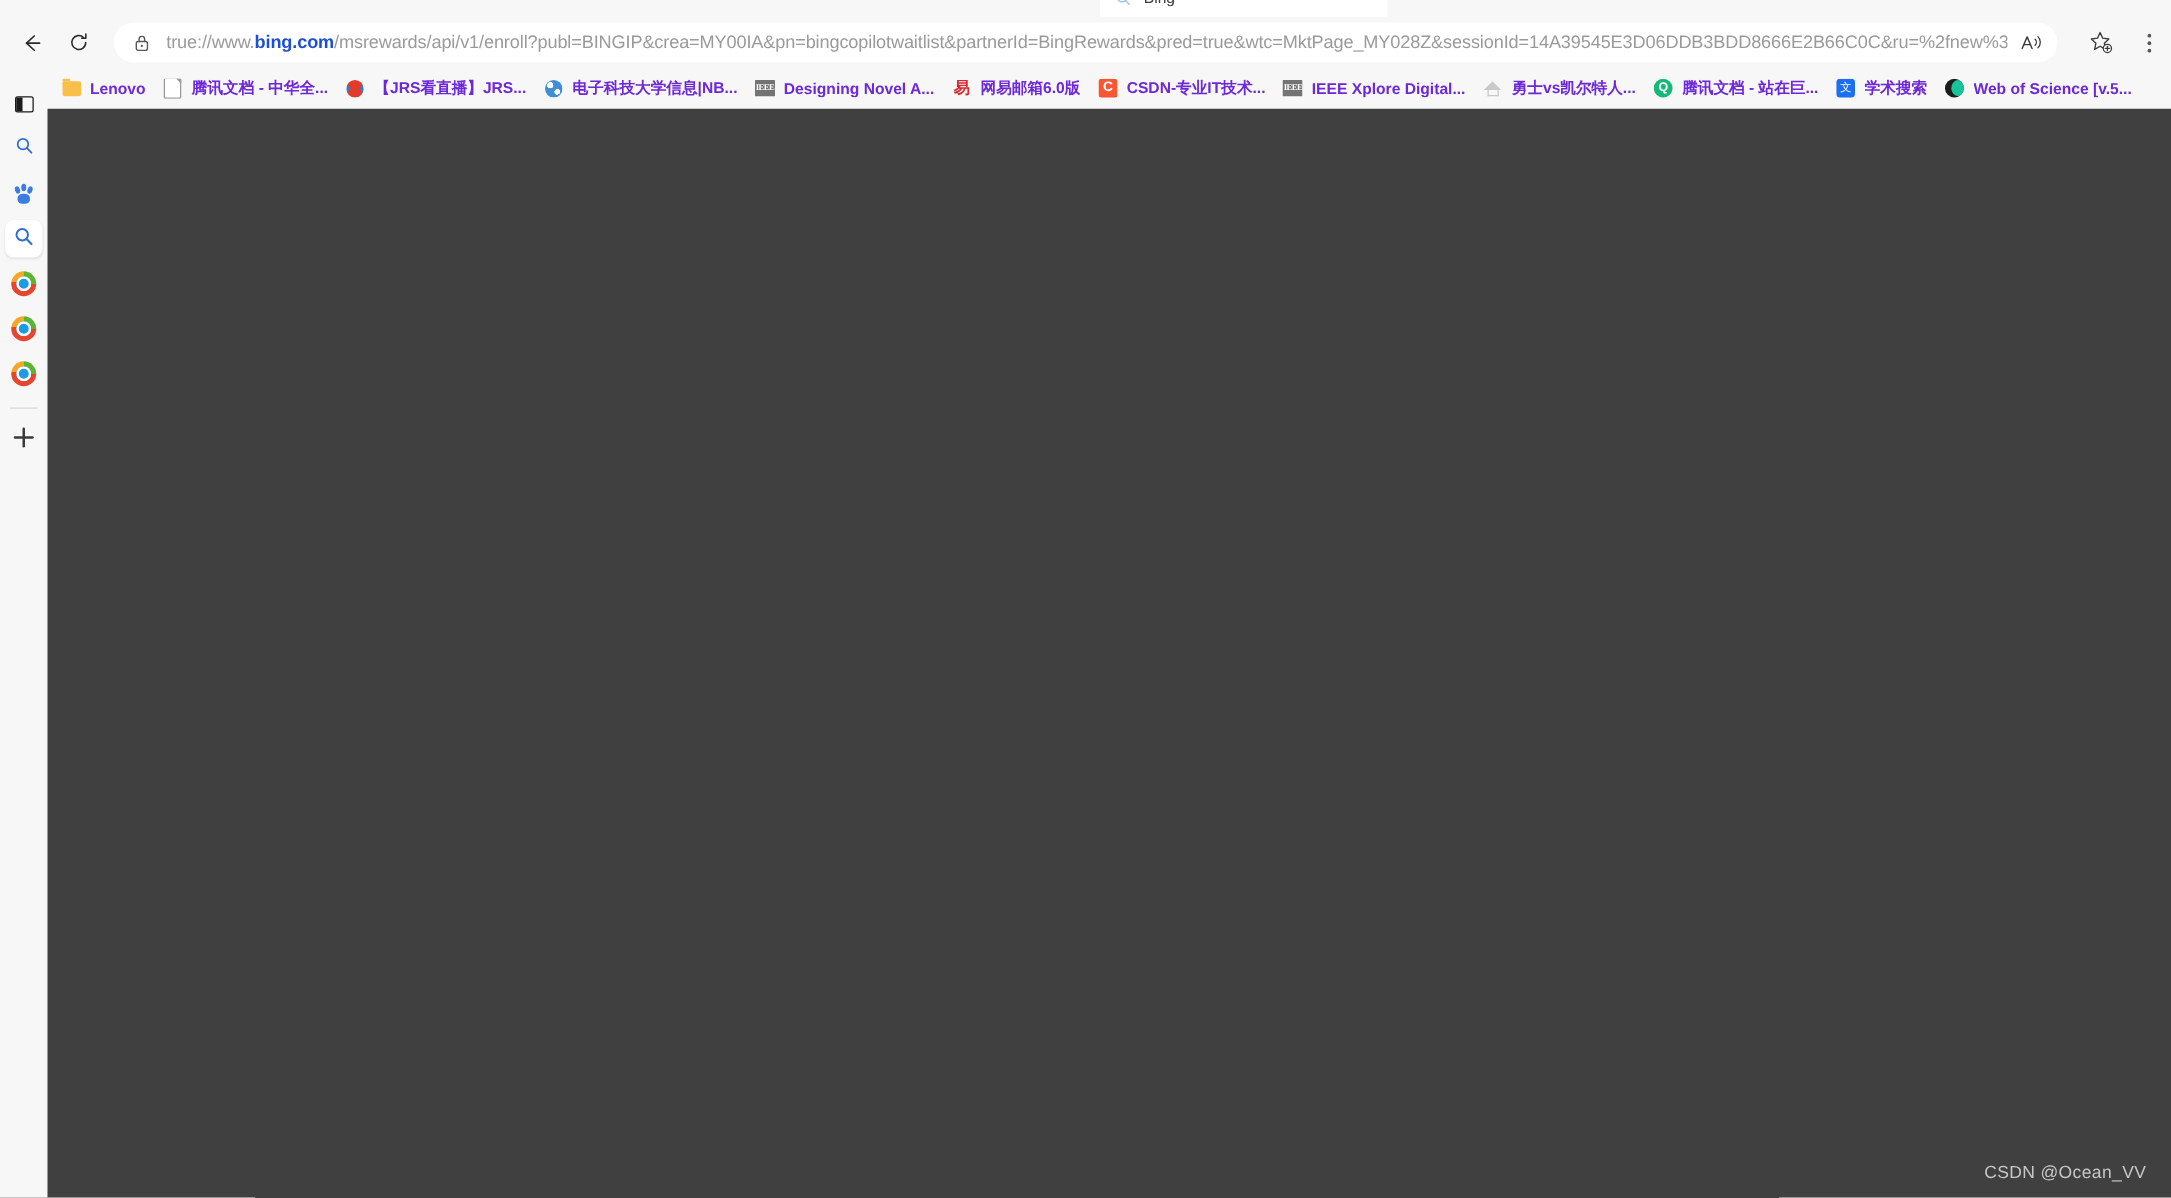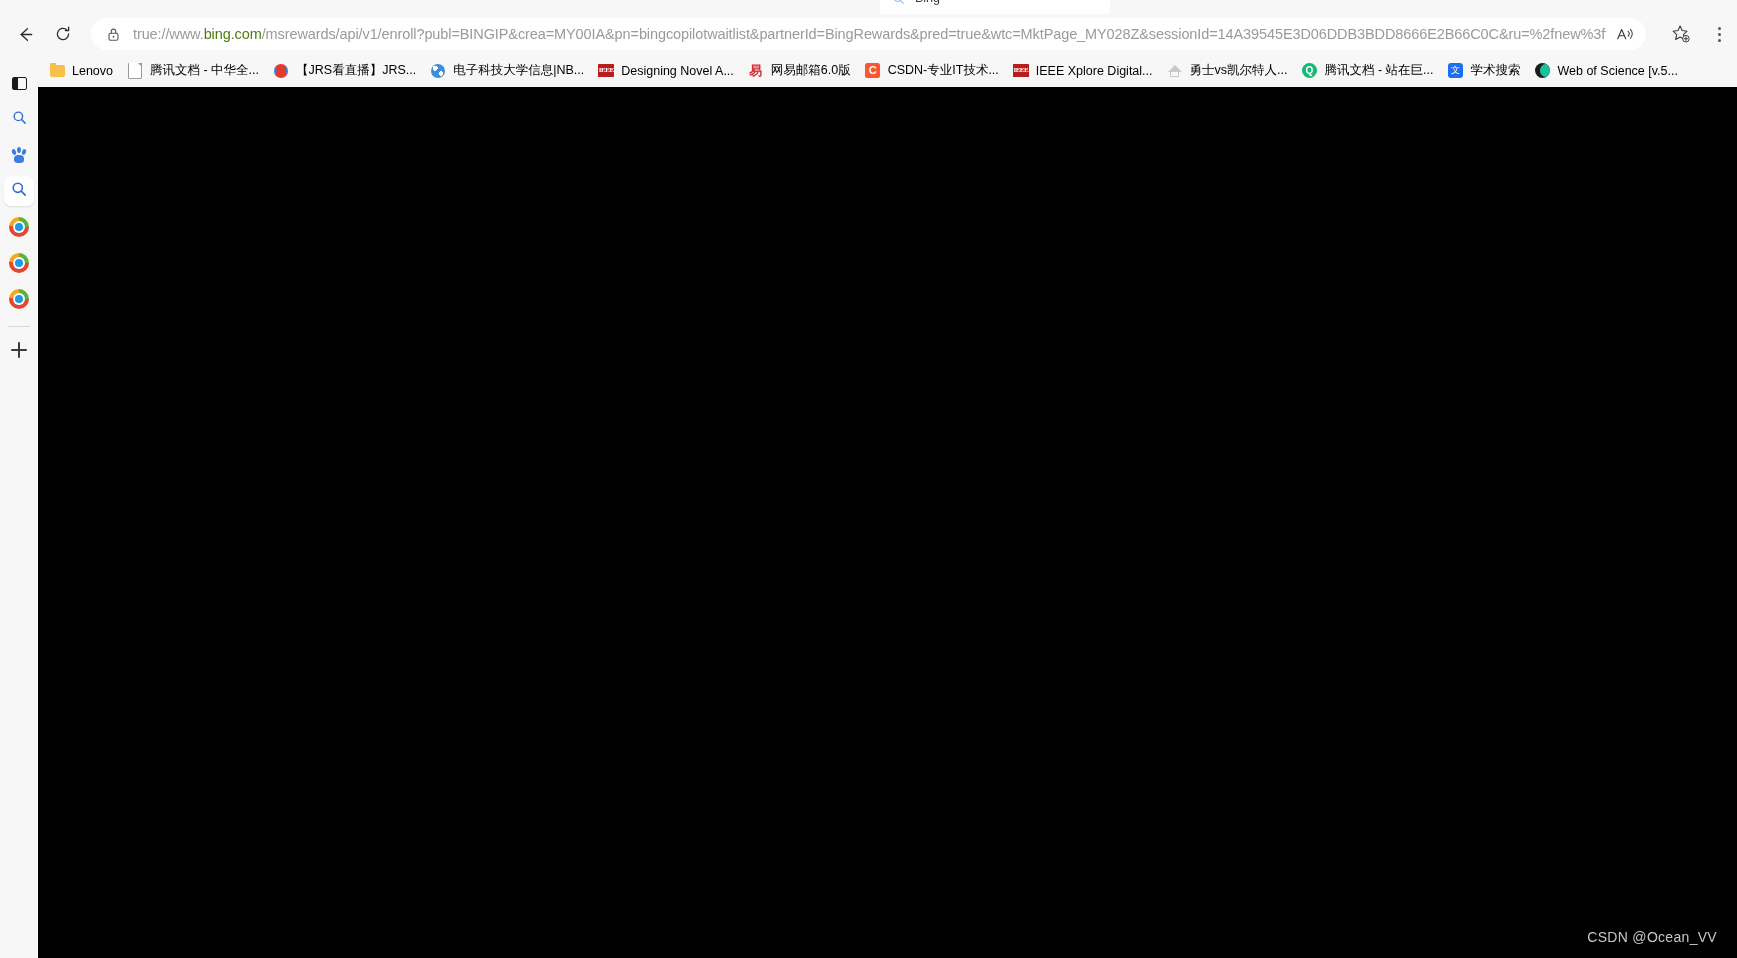--- a/index.html
+++ b/index.html
@@ -110,21 +110,21 @@
   .url {
     flex: 1 1 auto;
     min-width: 0;
     font-size: 14.5px;
     line-height: 20px;
     color: #9a9a9a;
     white-space: nowrap;
     overflow: hidden;
     letter-spacing: -0.1px;
   }
-  .url .strong { color: #4d7c0f; }
+  .url .strong { color: #1d4ed8; font-weight: bold; }
   .omni-action {
     width: 30px; height: 28px;
     flex: none;
     display: inline-flex;
     align-items: center;
     justify-content: center;
     margin-left: 4px;
     border-radius: 6px;
     color: #4a4a4a;
   }
@@ -181,24 +181,25 @@
     display: inline-flex;
     align-items: center;
     justify-content: center;
     font-size: 11px;
     line-height: 1;
     border-radius: 2px;
     overflow: hidden;
   }
   .bm .bm-label {
     font-size: 12.5px;
-    color: #000000;
+    color: #6d28d9;
     white-space: nowrap;
     overflow: hidden;
     text-overflow: ellipsis;
+    font-weight: bold;
   }
 
   
   .fav-folder {
     width: 15px; height: 12px;
     background: #f7c04a;
     border-radius: 1px 2px 2px 2px;
     position: relative;
   }
   .fav-folder:before {
@@ -235,21 +236,21 @@
   .fav-globe-blue {
     width: 14px; height: 14px;
     border-radius: 50%;
     background:
       radial-gradient(circle at 30% 30%, #ffffff 0 18%, transparent 19%),
       radial-gradient(circle at 70% 68%, #ffffff 0 16%, transparent 17%),
       #3f8fd8;
   }
   .fav-ieee {
     width: 16px; height: 13px;
-    background: #b91c1c;
+    background: #737373;
     color: #ffffff;
     font-size: 7px;
     font-weight: bold;
     letter-spacing: -0.5px;
     display: flex;
     align-items: center;
     justify-content: center;
     font-family: "Liberation Serif", serif;
   }
   .fav-163 {
@@ -426,21 +427,21 @@
   .ico-plus:before { left: 8px; top: 1px; width: 2px; height: 16px; }
   .ico-plus:after  { left: 1px; top: 8px; width: 16px; height: 2px; }
 
   
   .content {
     position: absolute;
     left: 38px;
     top: 87px;
     right: 0;
     bottom: 0;
-    background: #000000;
+    background: #404040;
     overflow: hidden;
     text-decoration: underline;
   }
   .watermark {
     position: absolute;
     right: 20px;
     bottom: 13px;
     font-size: 14px;
     color: #c7c7c7;
     letter-spacing: 0.3px;

